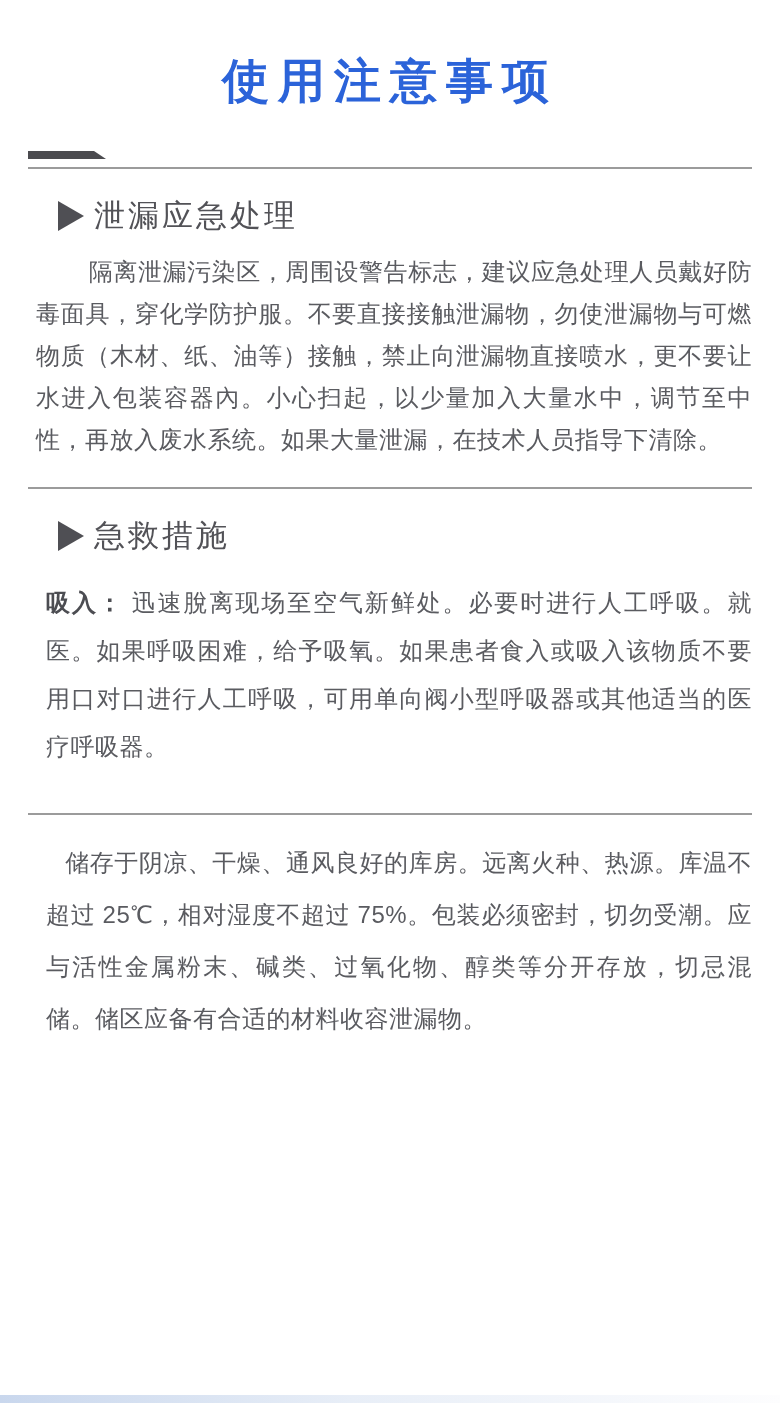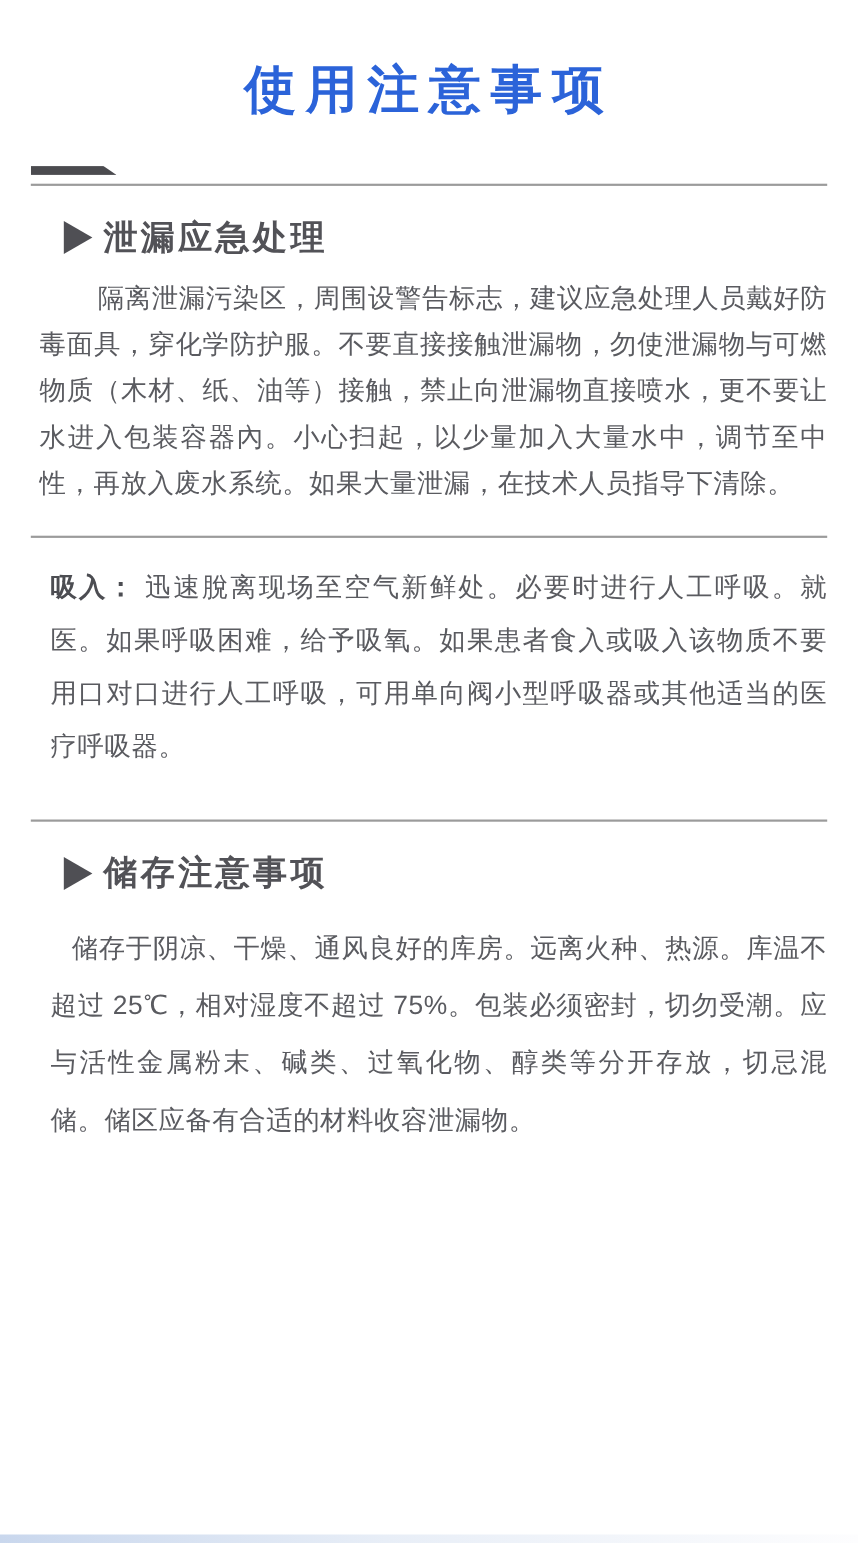--- a/index.html
+++ b/index.html
@@ -44,21 +44,21 @@
   .tri {
     width: 0; height: 0;
     border-left: 26px solid #4f4f54;
     border-top: 15px solid transparent;
     border-bottom: 15px solid transparent;
     margin-right: 10px;
     flex: 0 0 auto;
   }
   .sec-heading .sec-title {
     font-size: 31px;
-    font-weight: 700;
+    font-weight: 400;
     letter-spacing: 3px;
   }
   .body-text {
     margin: 0 28px 0 46px;
     font-size: 24px;
     color: #5a5b60;
     text-align: justify;
     letter-spacing: 0.5px;
   }
   .p1 { margin-top: 14px; line-height: 42px; text-indent: 2.2em; margin-left: 36px; }
@@ -95,30 +95,30 @@
     <div class="sec-heading">
       <span class="tri"></span>
       <span class="sec-title">泄漏应急处理</span>
     </div>
     <p class="body-text p1">隔离泄漏污染区，周围设警告标志，建议应急处理人员戴好防毒面具，穿化学防护服。不要直接接触泄漏物，勿使泄漏物与可燃物质（木材、纸、油等）接触，禁止向泄漏物直接喷水，更不要让水进入包装容器內。小心扫起，以少量加入大量水中，调节至中性，再放入废水系统。如果大量泄漏，在技术人员指导下清除。</p>
   </section>
 
   <div class="hr gap-hr-2"></div>
 
   <section>
+    <div class="sec-heading">
+      <span class="tri"></span>
+      <span class="sec-title">急救措施</span>
+    </div>
     <div class="body-text s2-body">
       <p class="s2-item"><span class="label">吸入：</span><span>迅速脫离现场至空气新鲜处。必要时进行人工呼吸。就医。如果呼吸困难，给予吸氧。如果患者食入或吸入该物质不要用口对口进行人工呼吸，可用单向阀小型呼吸器或其他适当的医疗呼吸器。</span></p>
     </div>
   </section>
 
   <div class="hr gap-hr-3"></div>
 
   <section>
-    <div class="sec-heading">
-      <span class="tri"></span>
-      <span class="sec-title">储存注意事项</span>
-    </div>
     <p class="body-text p3">储存于阴凉、干燥、通风良好的库房。远离火种、热源。库温不超过 25℃，相对湿度不超过 75%。包装必须密封，切勿受潮。应与活性金属粉末、碱类、过氧化物、醇类等分开存放，切忌混储。储区应备有合适的材料收容泄漏物。</p>
   </section>
 
   <div class="bottom-strip"></div>
 
 </div>
 
 </body></html>

